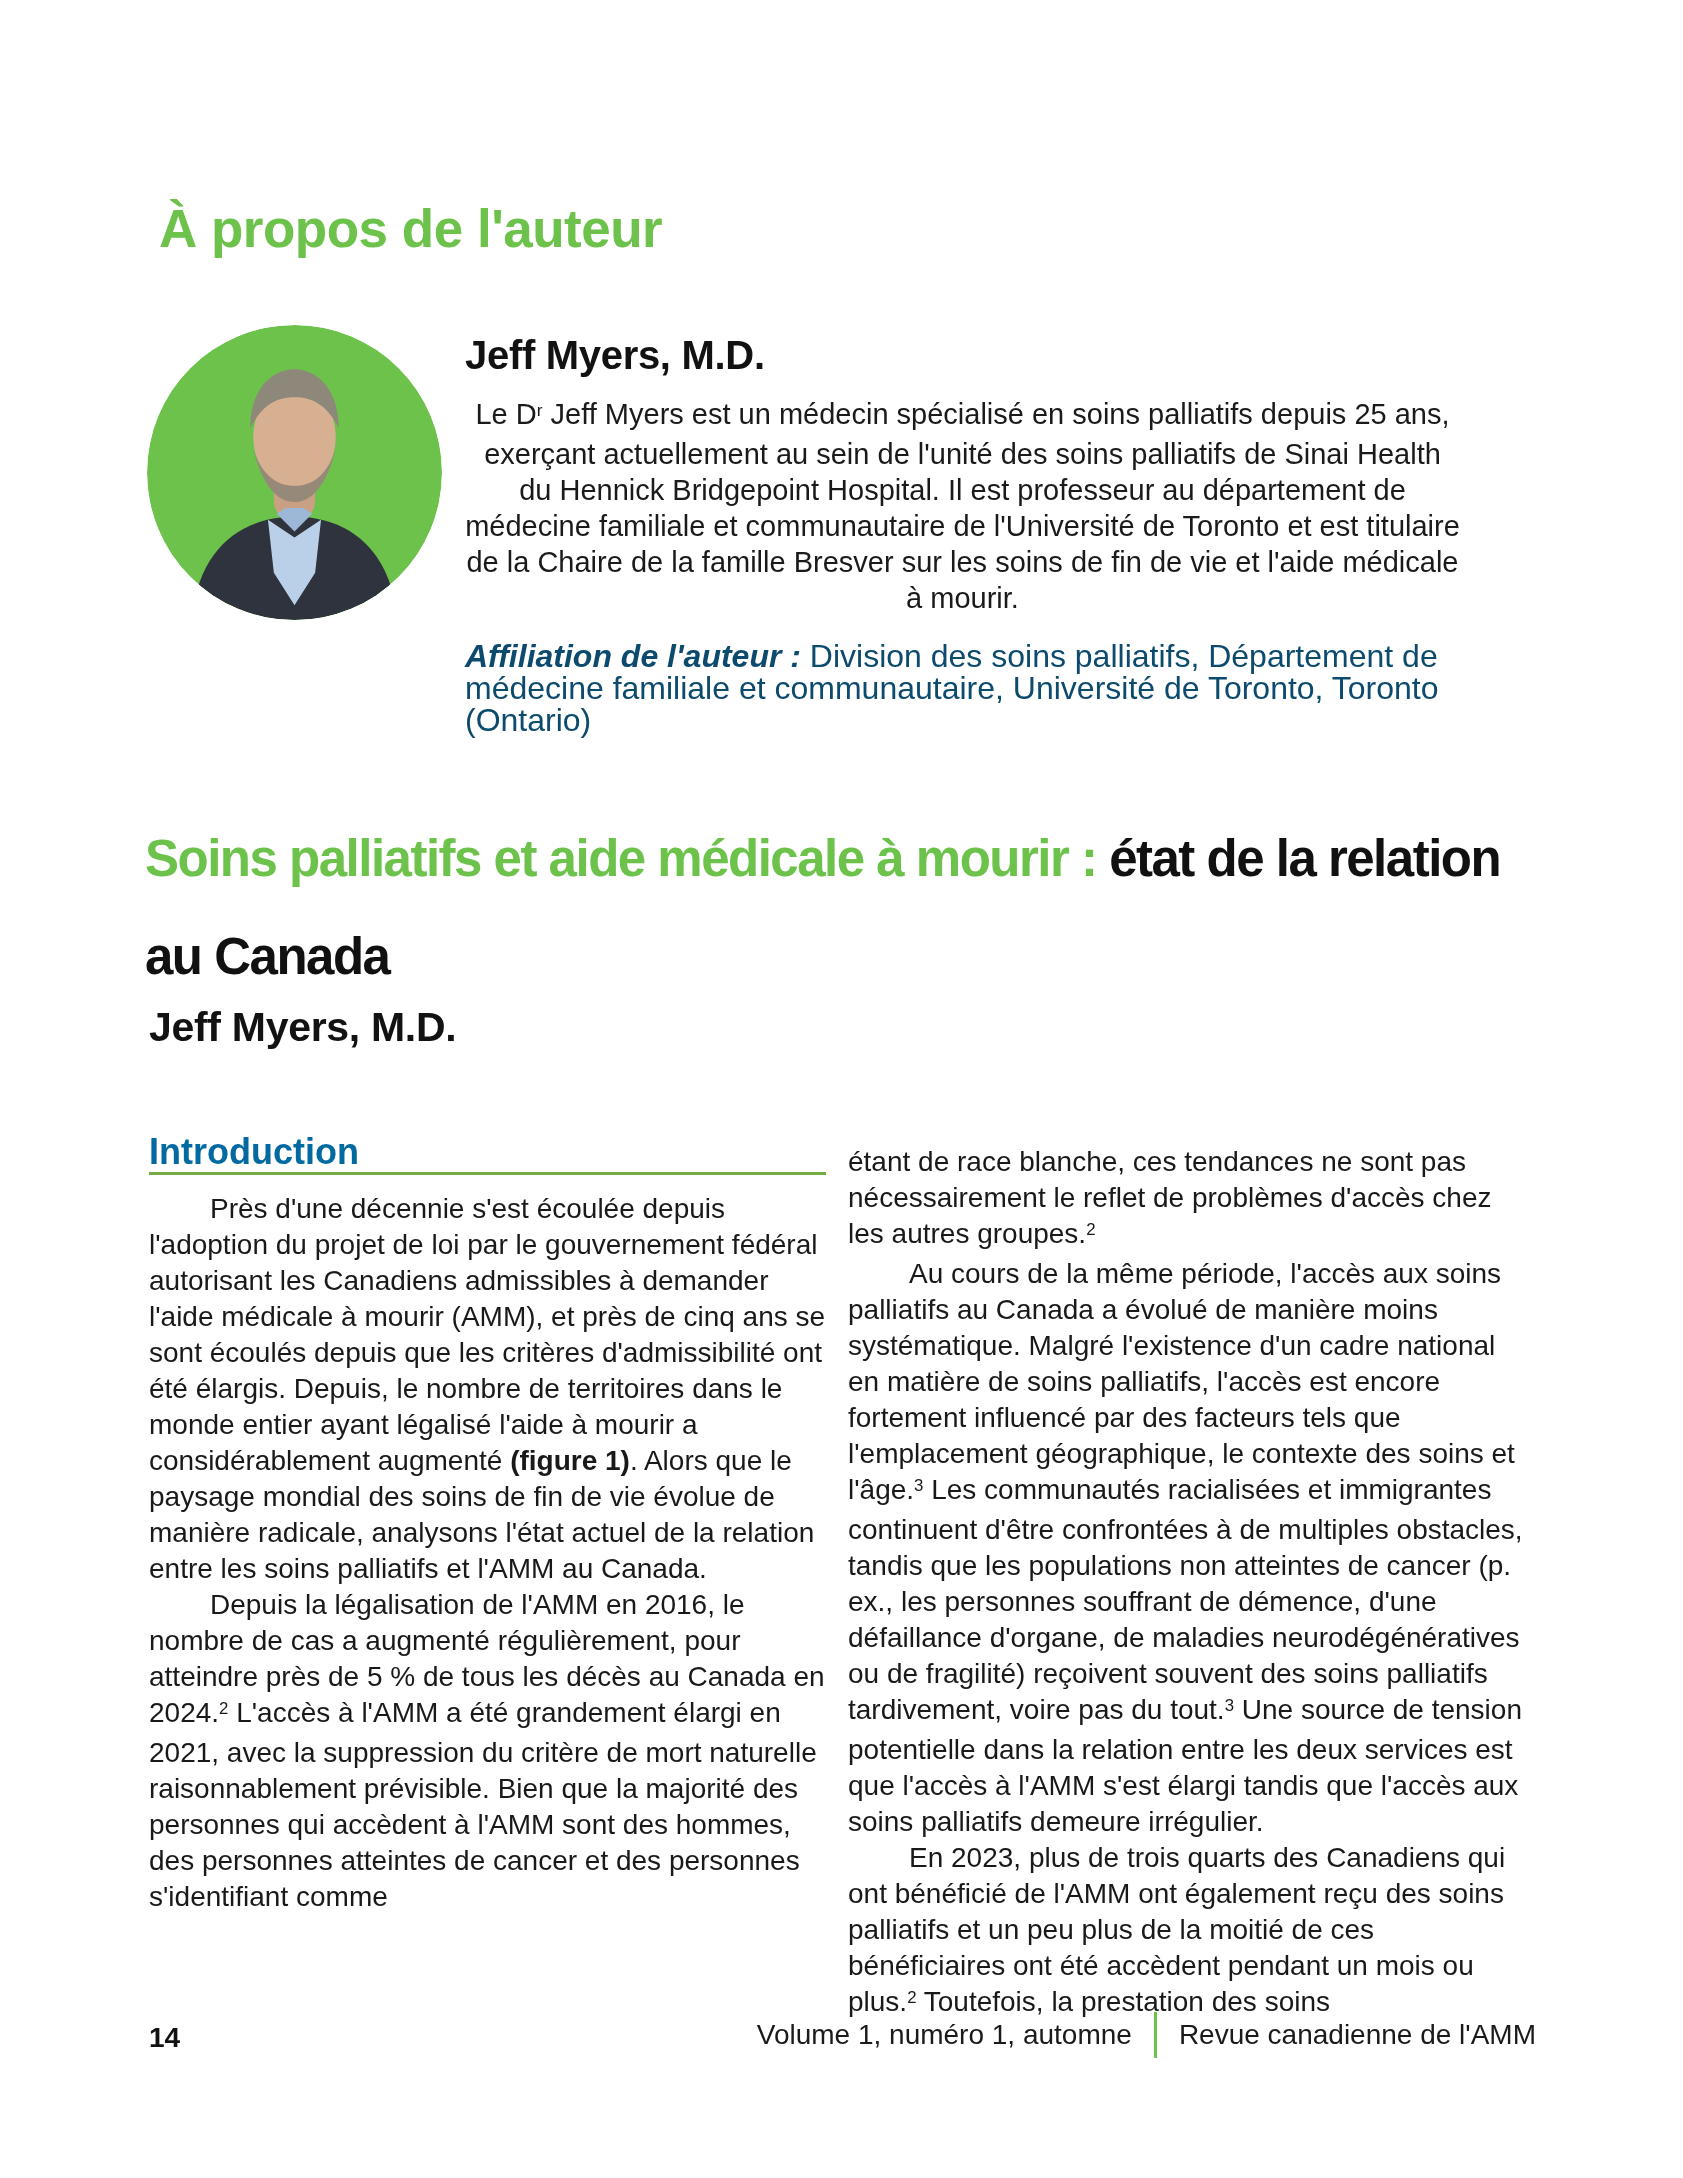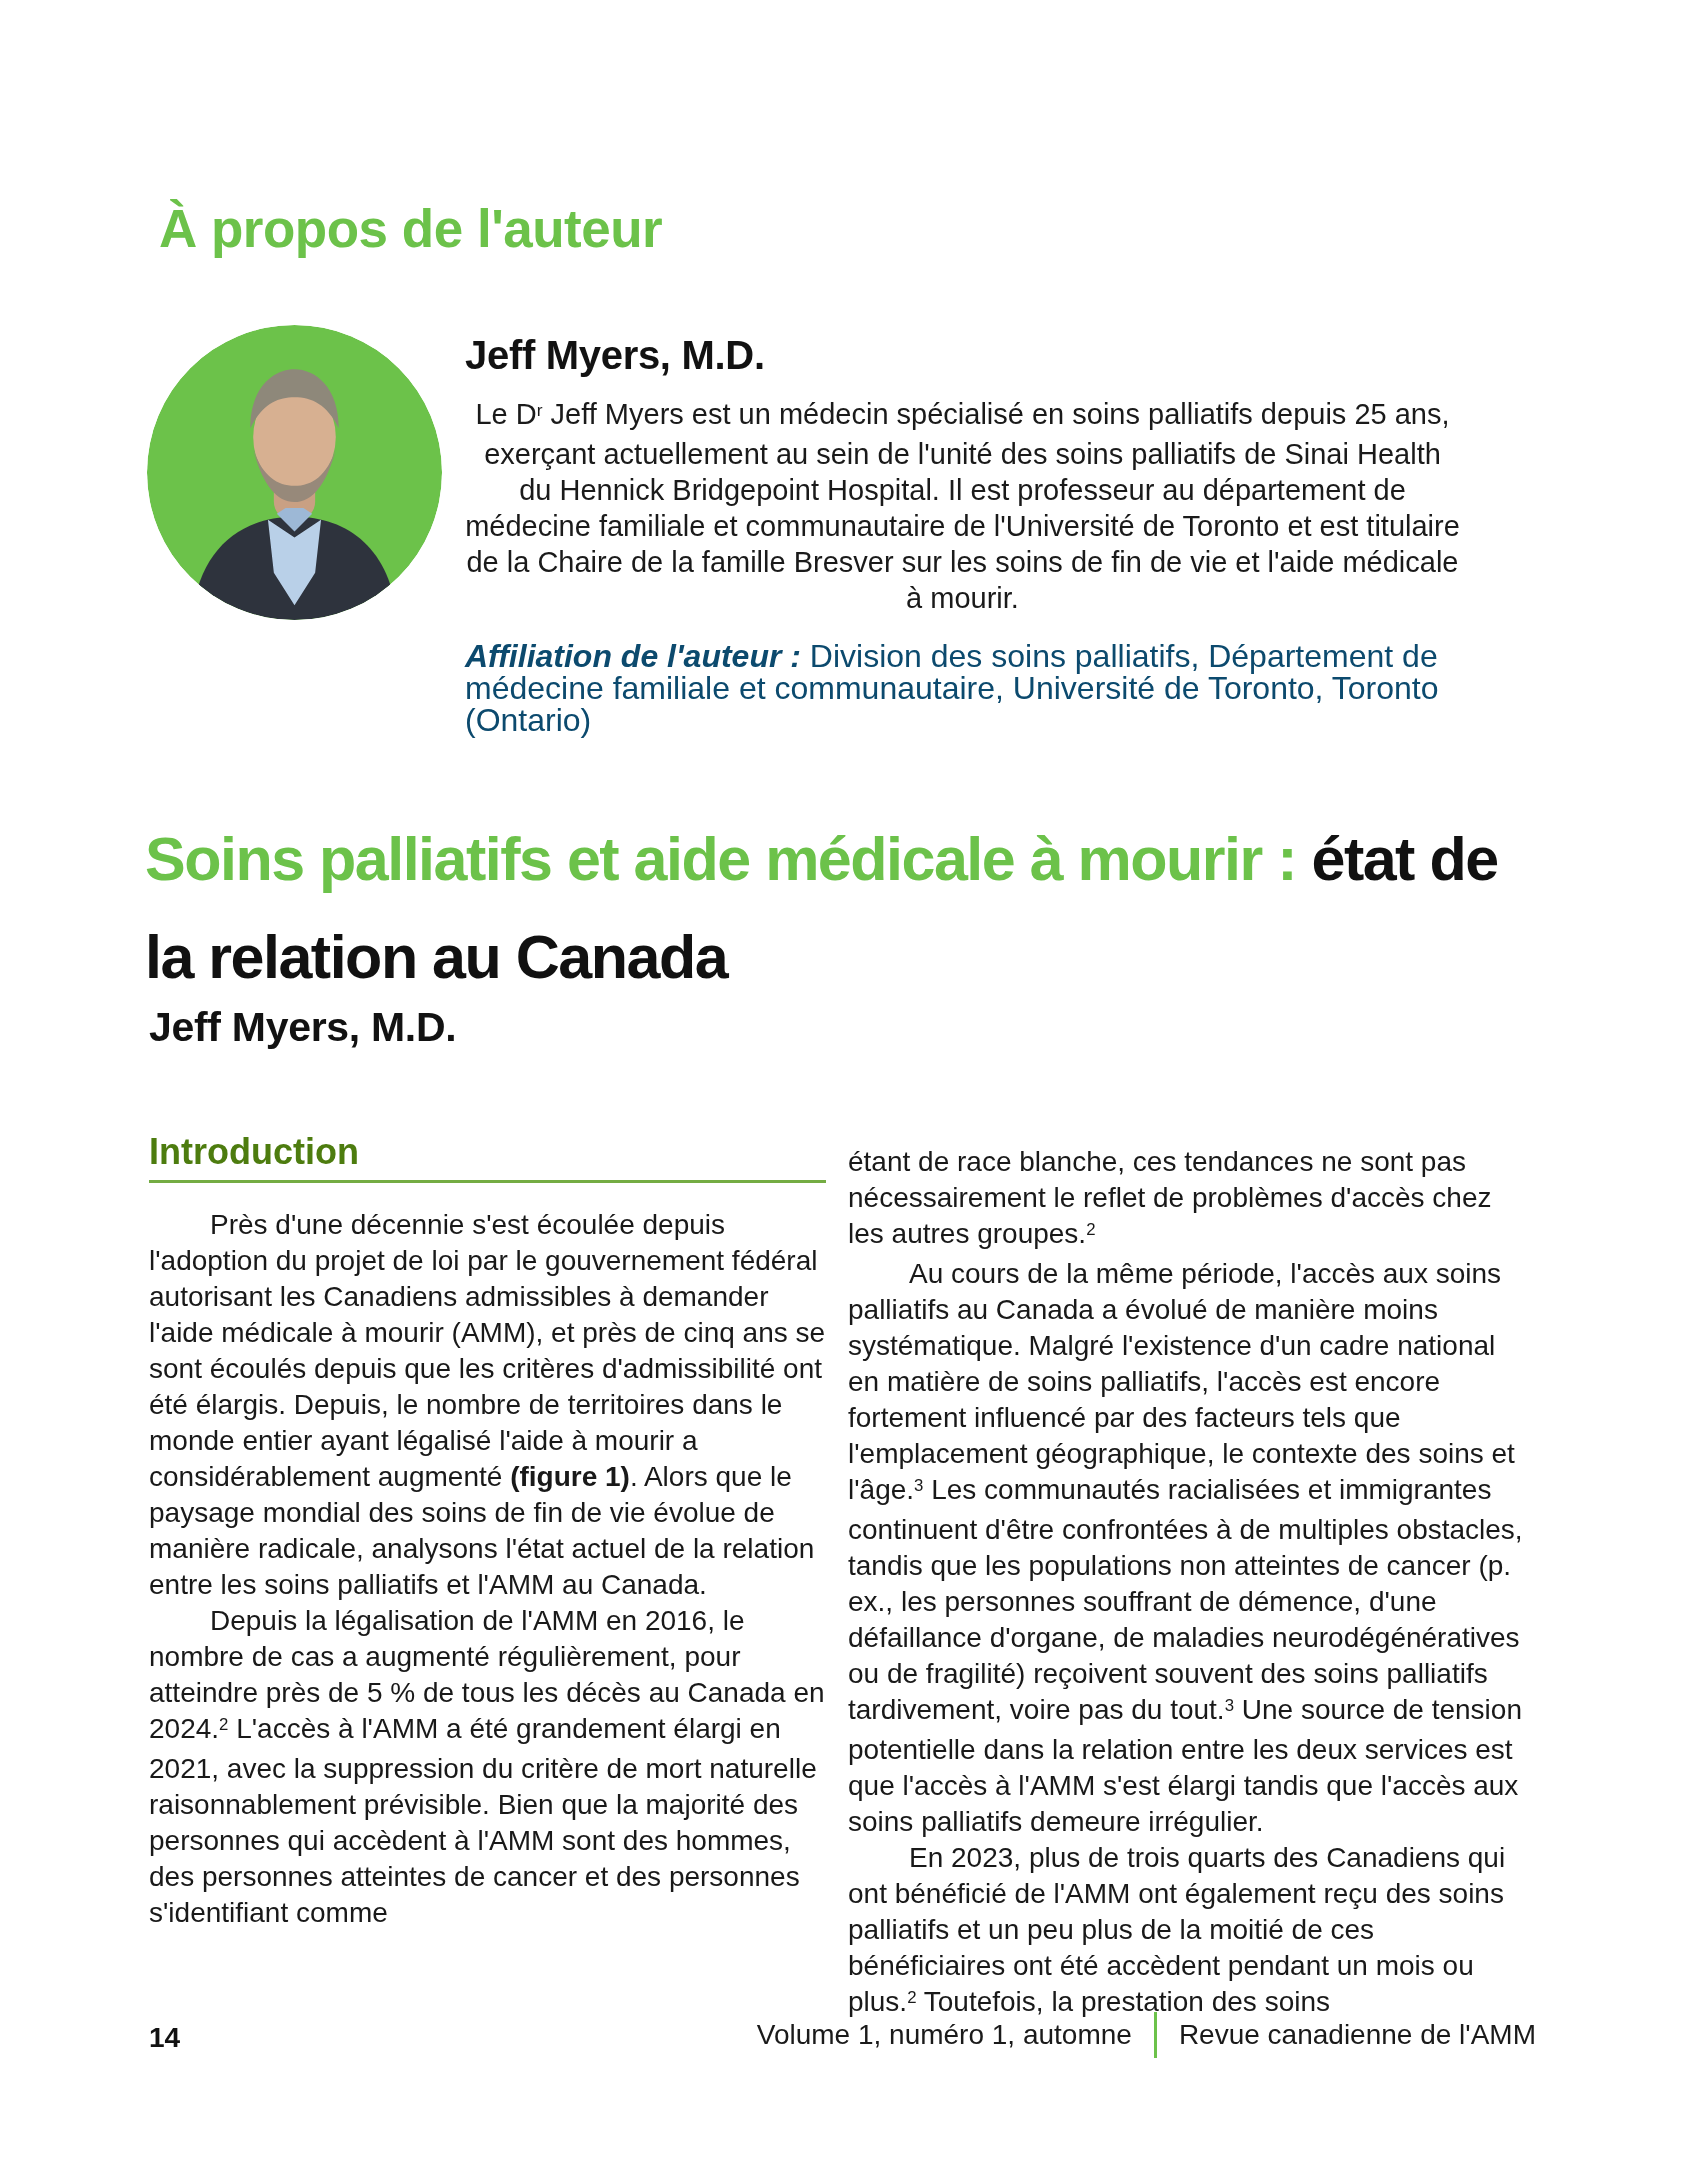--- a/index.html
+++ b/index.html
@@ -19,32 +19,32 @@
   .photo{
     position:absolute;left:147px;top:325px;width:295px;height:295px;border-radius:50%;
     overflow:hidden;
   }
   .author-block{position:absolute;left:465px;top:333px;width:1030px;}
   .author-name{margin:0;font-size:40px;font-weight:bold;letter-spacing:-0.3px;color:#121212;}
   .bio{margin:18px 0 0 0;font-size:29px;line-height:36px;width:995px;color:#1a1a1a;text-align:center;}
   .affiliation{margin:24px 0 12px 0;font-size:32px;line-height:32px;width:1010px;color:#0c4a6e;}
   .title{
     position:absolute;left:145px;top:810px;margin:0;width:1406px;
-    font-size:61px;line-height:98px;font-weight:bold;letter-spacing:-1.5px;color:#111111;
+    font-size:51px;line-height:98px;font-weight:bold;letter-spacing:-1.5px;color:#111111;
   }
   .byline{
     position:absolute;left:149px;top:1004px;
     font-size:41px;font-weight:bold;letter-spacing:-0.3px;color:#121212;
   }
   .col{position:absolute;top:1132px;}
   .col-left{left:149px;width:677px;}
   .col-right{left:848px;width:681px;padding-top:12px;}
   .sec-heading{
-    margin:0 0 24px 0;font-size:36px;line-height:40px;font-weight:bold;color:#4d7c0f;
-    border-bottom:3px solid #74AC43;padding-bottom:8px;
+    margin:0 0 16px 0;font-size:36px;line-height:40px;font-weight:bold;color:#0369a1;
+    border-bottom:3px solid #74AC43;
   }
   .sec-heading + .body{margin-top:0;}
   .body{margin:0;font-size:28px;line-height:36px;color:#191919;text-align:left;}
   .body.indent{text-indent:61px;}
   .sec-heading.followup{margin-top:32px;}
   .pagenum{
     position:absolute;left:149px;top:2022px;font-size:28px;font-weight:bold;color:#111;
   }
   .footer{
     position:absolute;right:147px;top:2012px;display:flex;align-items:center;

